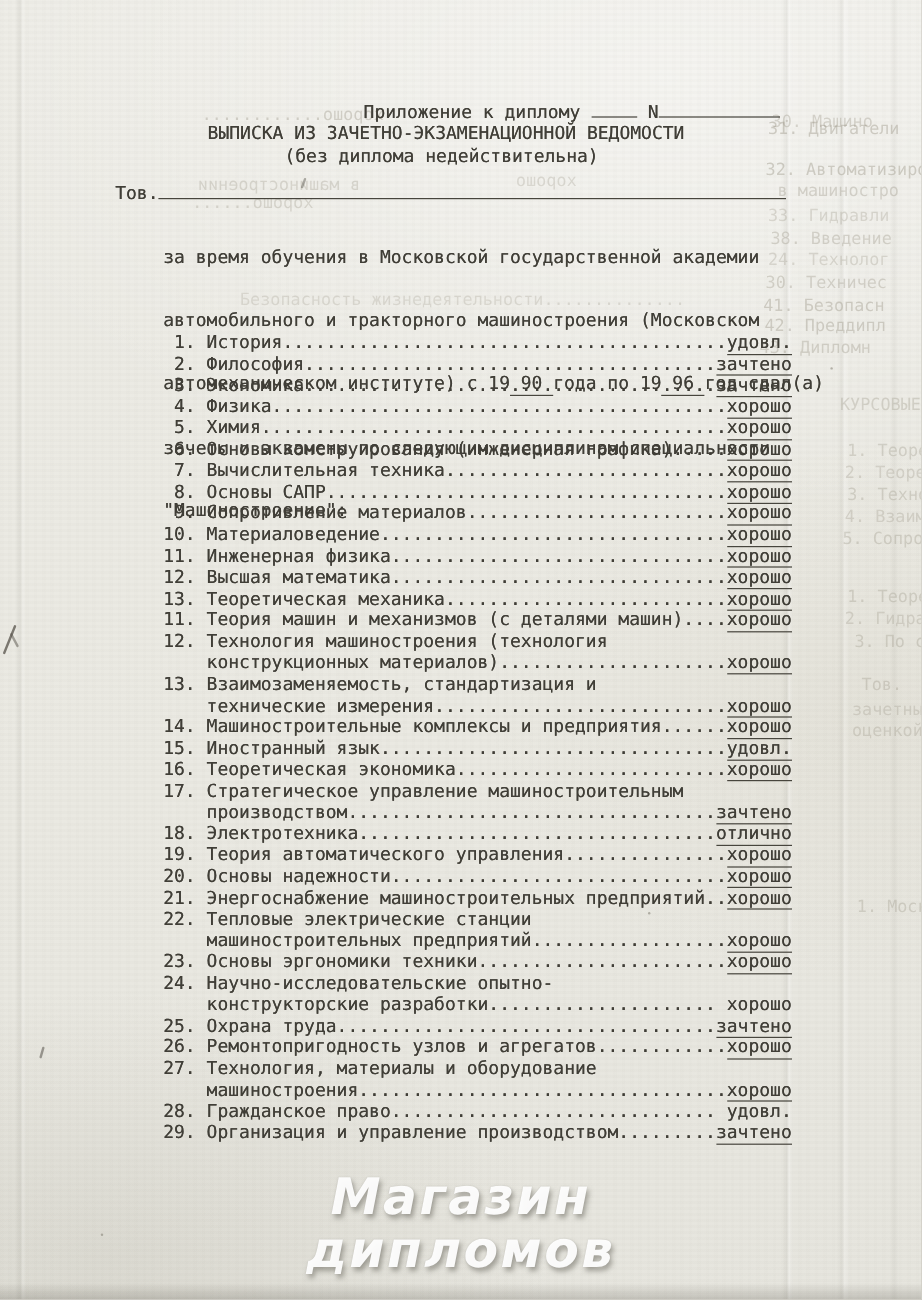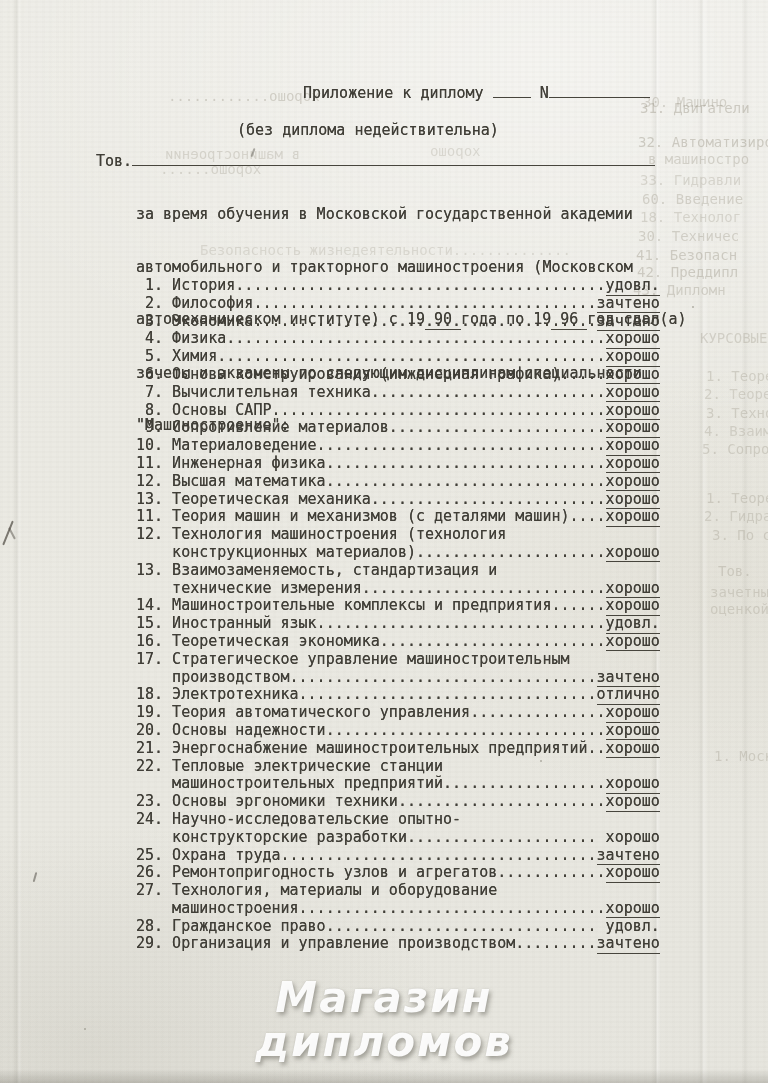--- a/index.html
+++ b/index.html
@@ -74,22 +74,22 @@
       <span class="mir" style="left: 168px; top: 88px; opacity: 0.32;">хорошо............</span>
       <span class="mir" style="left: 165px; top: 146px; opacity: 0.26;">в машиностроении</span>
       <span class="mir" style="left: 430px; top: 143px; opacity: 0.24;">хорошо</span>
       <span class="mir" style="left: 160px; top: 161px; opacity: 0.26;">хорошо......</span>
       <span style="left: 200px; top: 242px; opacity: 0.22;">Безопасность жизнедеятельности..............</span>
       <span style="left: 643px; top: 94px; opacity: 0.3;">30. Машино</span>
       <span style="left: 640px; top: 100px; opacity: 0.36;">31. Двигатели</span>
       <span style="left: 638px; top: 134px; opacity: 0.36;">32. Автоматизиров</span>
       <span style="left: 648px; top: 151px; opacity: 0.3;">в машиностро</span>
       <span style="left: 640px; top: 172px; opacity: 0.26;">33. Гидравли</span>
-      <span style="left: 642px; top: 191px; opacity: 0.3;">60. Введение</span>
-      <span style="left: 640px; top: 209px; opacity: 0.26;">18. Технолог</span>
+      <span style="left: 642px; top: 191px; opacity: 0.3;">38. Введение</span>
+      <span style="left: 640px; top: 209px; opacity: 0.26;">24. Технолог</span>
       <span style="left: 638px; top: 228px; opacity: 0.3;">30. Техничес</span>
       <span style="left: 636px; top: 247px; opacity: 0.34;">41. Безопасн</span>
       <span style="left: 637px; top: 264px; opacity: 0.34;">42. Преддипл</span>
       <span style="left: 633px; top: 282px; opacity: 0.3;">43. Дипломн</span>
       <span style="left: 700px; top: 330px; opacity: 0.28;">КУРСОВЫЕ РА</span>
       <span style="left: 706px; top: 368px; opacity: 0.28;">1. Теорети</span>
       <span style="left: 704px; top: 386px; opacity: 0.26;">2. Теорети</span>
       <span style="left: 706px; top: 405px; opacity: 0.28;">3. Техноло</span>
       <span style="left: 704px; top: 423px; opacity: 0.26;">4. Взаимоз</span>
       <span style="left: 702px; top: 441px; opacity: 0.28;">5. Сопроти</span>
@@ -97,20 +97,21 @@
       <span style="left: 704px; top: 508px; opacity: 0.26;">2. Гидравл</span>
       <span style="left: 712px; top: 527px; opacity: 0.28;">3. По спец</span>
       <span style="left: 718px; top: 563px; opacity: 0.28;">Тов.</span>
       <span style="left: 710px; top: 584px; opacity: 0.26;">зачетные</span>
       <span style="left: 710px; top: 601px; opacity: 0.26; text-align: center;">оценкой</span>
       <span style="left: 714px; top: 748px; opacity: 0.28;">1. Моско</span>
     </div>
 
   <div class="txt note ink"><span>Приложение к диплому</span><span> </span><span class="blank b1"></span><span> </span><span>N</span><span class="blank b2"></span></div>
 
+  <div class="txt title ink">ВЫПИСКА ИЗ ЗАЧЕТНО-ЭКЗАМЕНАЦИОННОЙ ВЕДОМОСТИ</div>
   <div class="txt subtitle ink">(без диплома недействительна)</div>
 
   <div class="txt tov ink"><span>Тов.</span><span class="blank tovline"></span></div>
 
   <div class="txt para ink">
     <div class="row">за время обучения в Московской государственной академии</div>
     <div class="row">автомобильного и тракторного машиностроения (Московском</div>
     <div class="row"><span>автомеханическом институте) с 19</span><span class="year">90</span><span>года по 19</span><span class="year">96</span><span>год сдал(а)</span></div>
     <div class="row">зачеты и экзамены по следующим дисциплинам специальности</div>
     <div class="row">"Машиностроение":</div>

